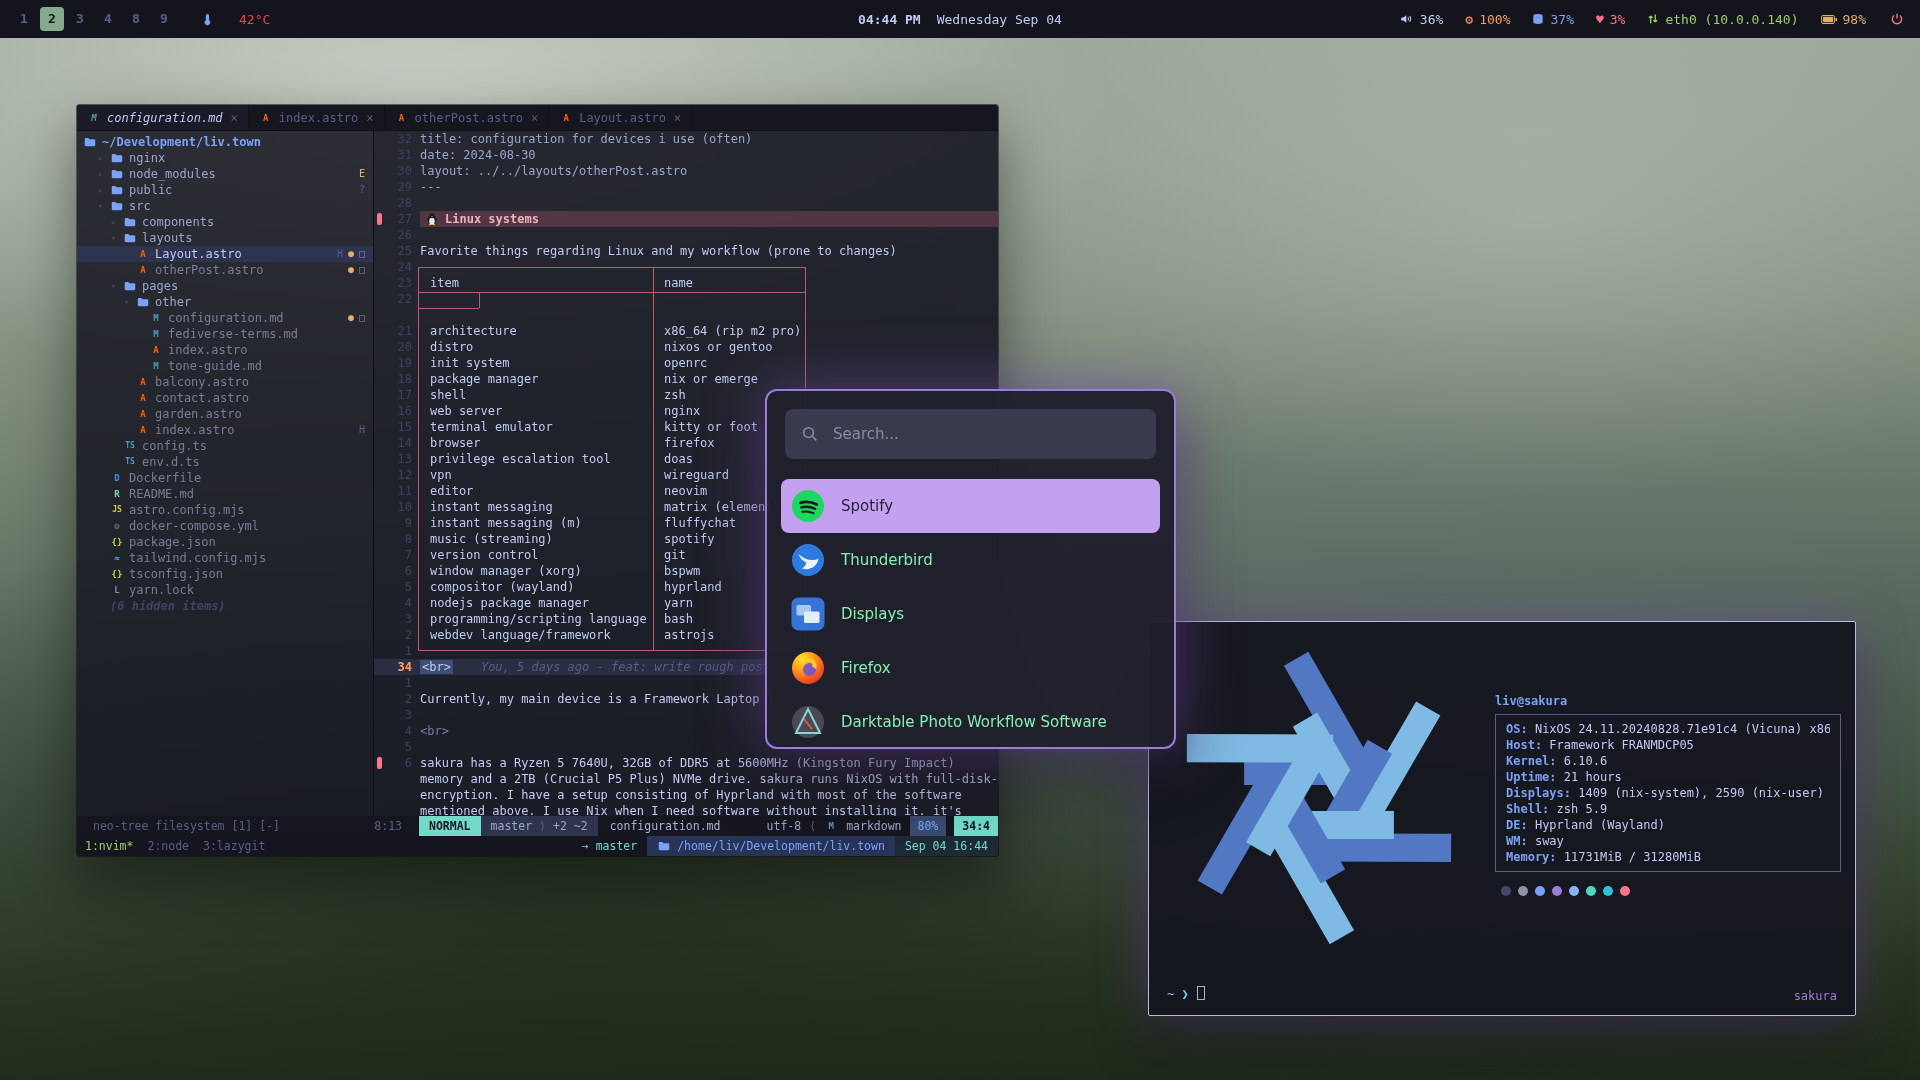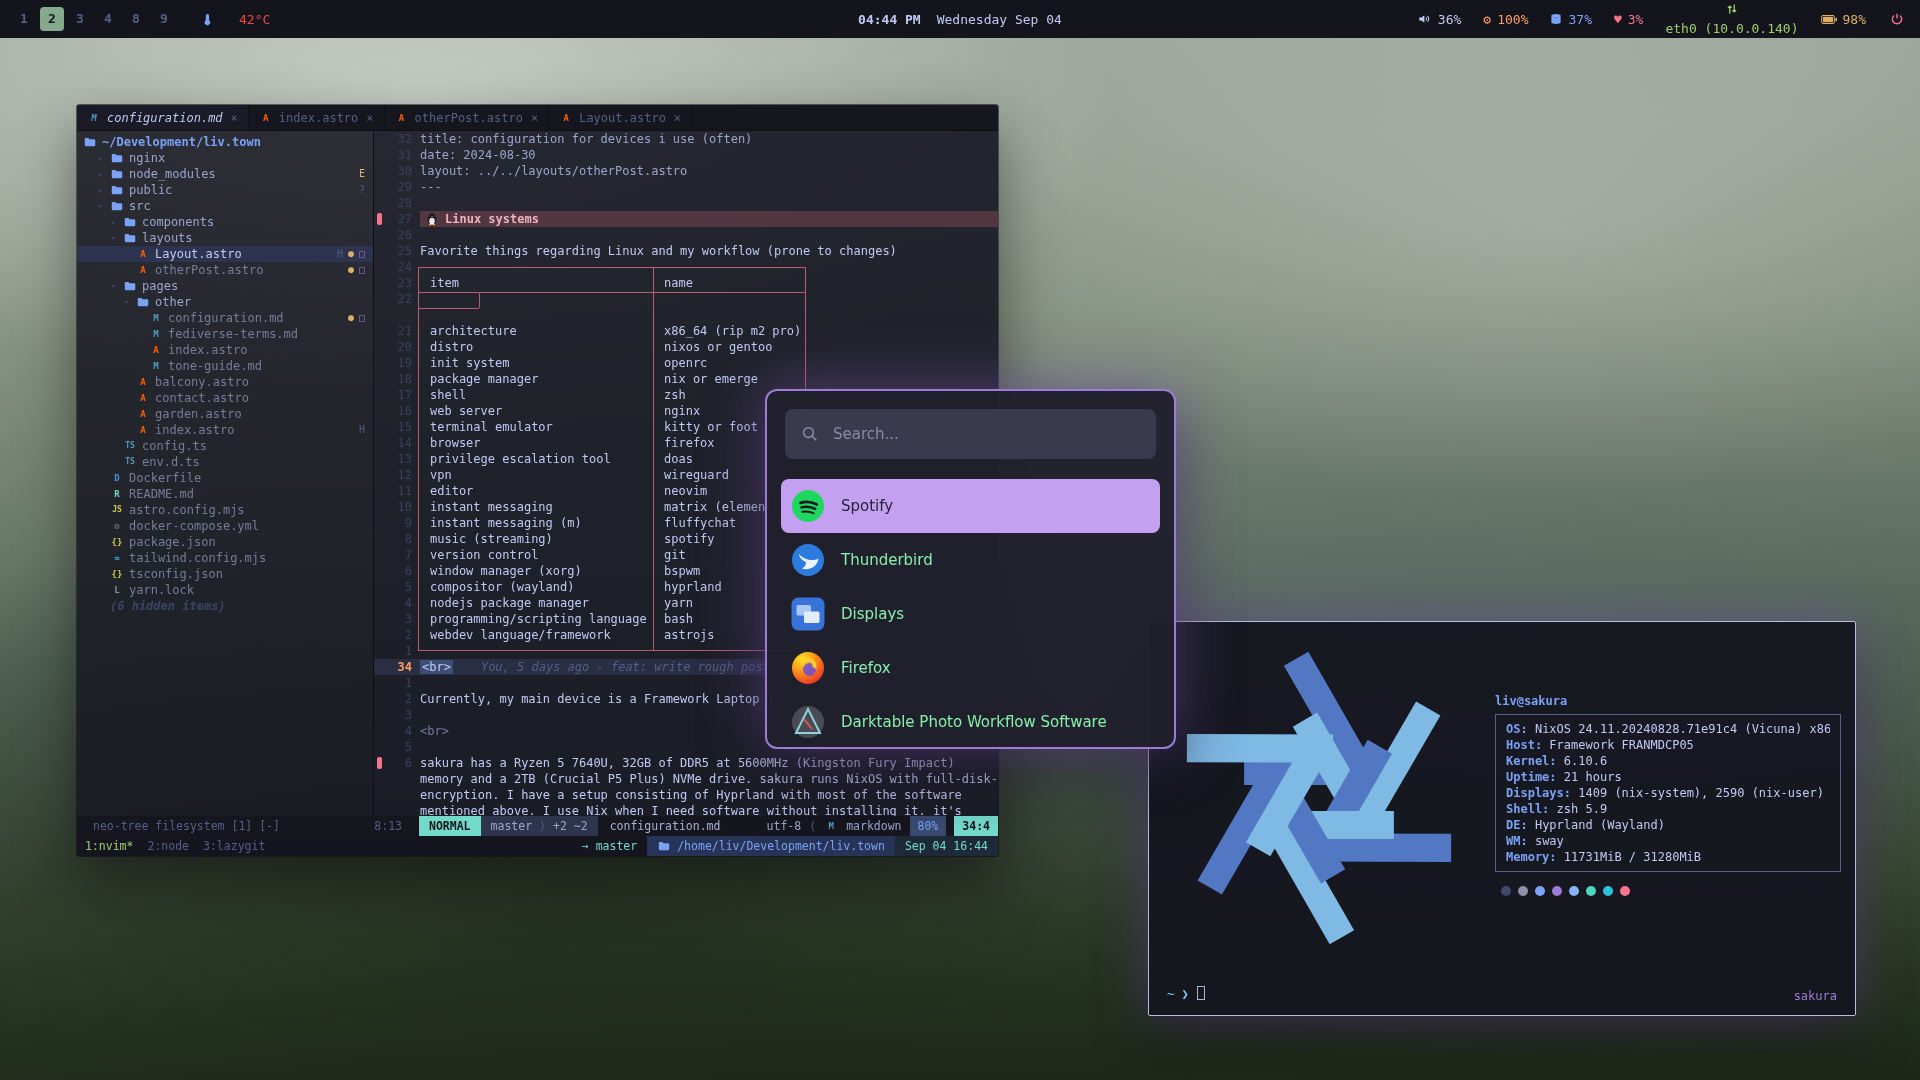--- a/index.html
+++ b/index.html
@@ -181,21 +181,21 @@
               <ellipse cx="9" cy="4" rx="7" ry="2.6" fill="currentColor"></ellipse>
               <path fill="currentColor" d="M2 4v10c0 1.4 3.1 2.6 7 2.6s7-1.2 7-2.6V4c0 1.4-3.1 2.6-7 2.6S2 5.4 2 4z"></path>
             </svg>
           </span>
           <span class="stat-val">37%</span>
         </span>
         <span class="stat" style="color: rgb(247, 118, 142);">
           <span class="ic txt-ic">♥</span>
           <span class="stat-val">3%</span>
         </span>
-        <span class="stat" style="color: rgb(158, 206, 106); flex-direction: column;">
+        <span class="stat" style="color: rgb(158, 206, 106);">
           <span class="ic">
             <svg viewBox="0 0 16 16" width="12" height="12">
               <path fill="none" stroke="currentColor" stroke-width="1.8" d="M5 14V4M5 4 2.5 6.5M5 4l2.5 2.5M11 2v10m0 0 2.5-2.5M11 12 8.5 9.5"></path>
             </svg>
           </span>
           <span class="stat-val">eth0 (10.0.0.140)</span>
         </span>
         <span class="stat" style="color: rgb(224, 175, 104);">
           <span class="ic">
             <svg viewBox="0 0 24 14" width="16" height="11">

